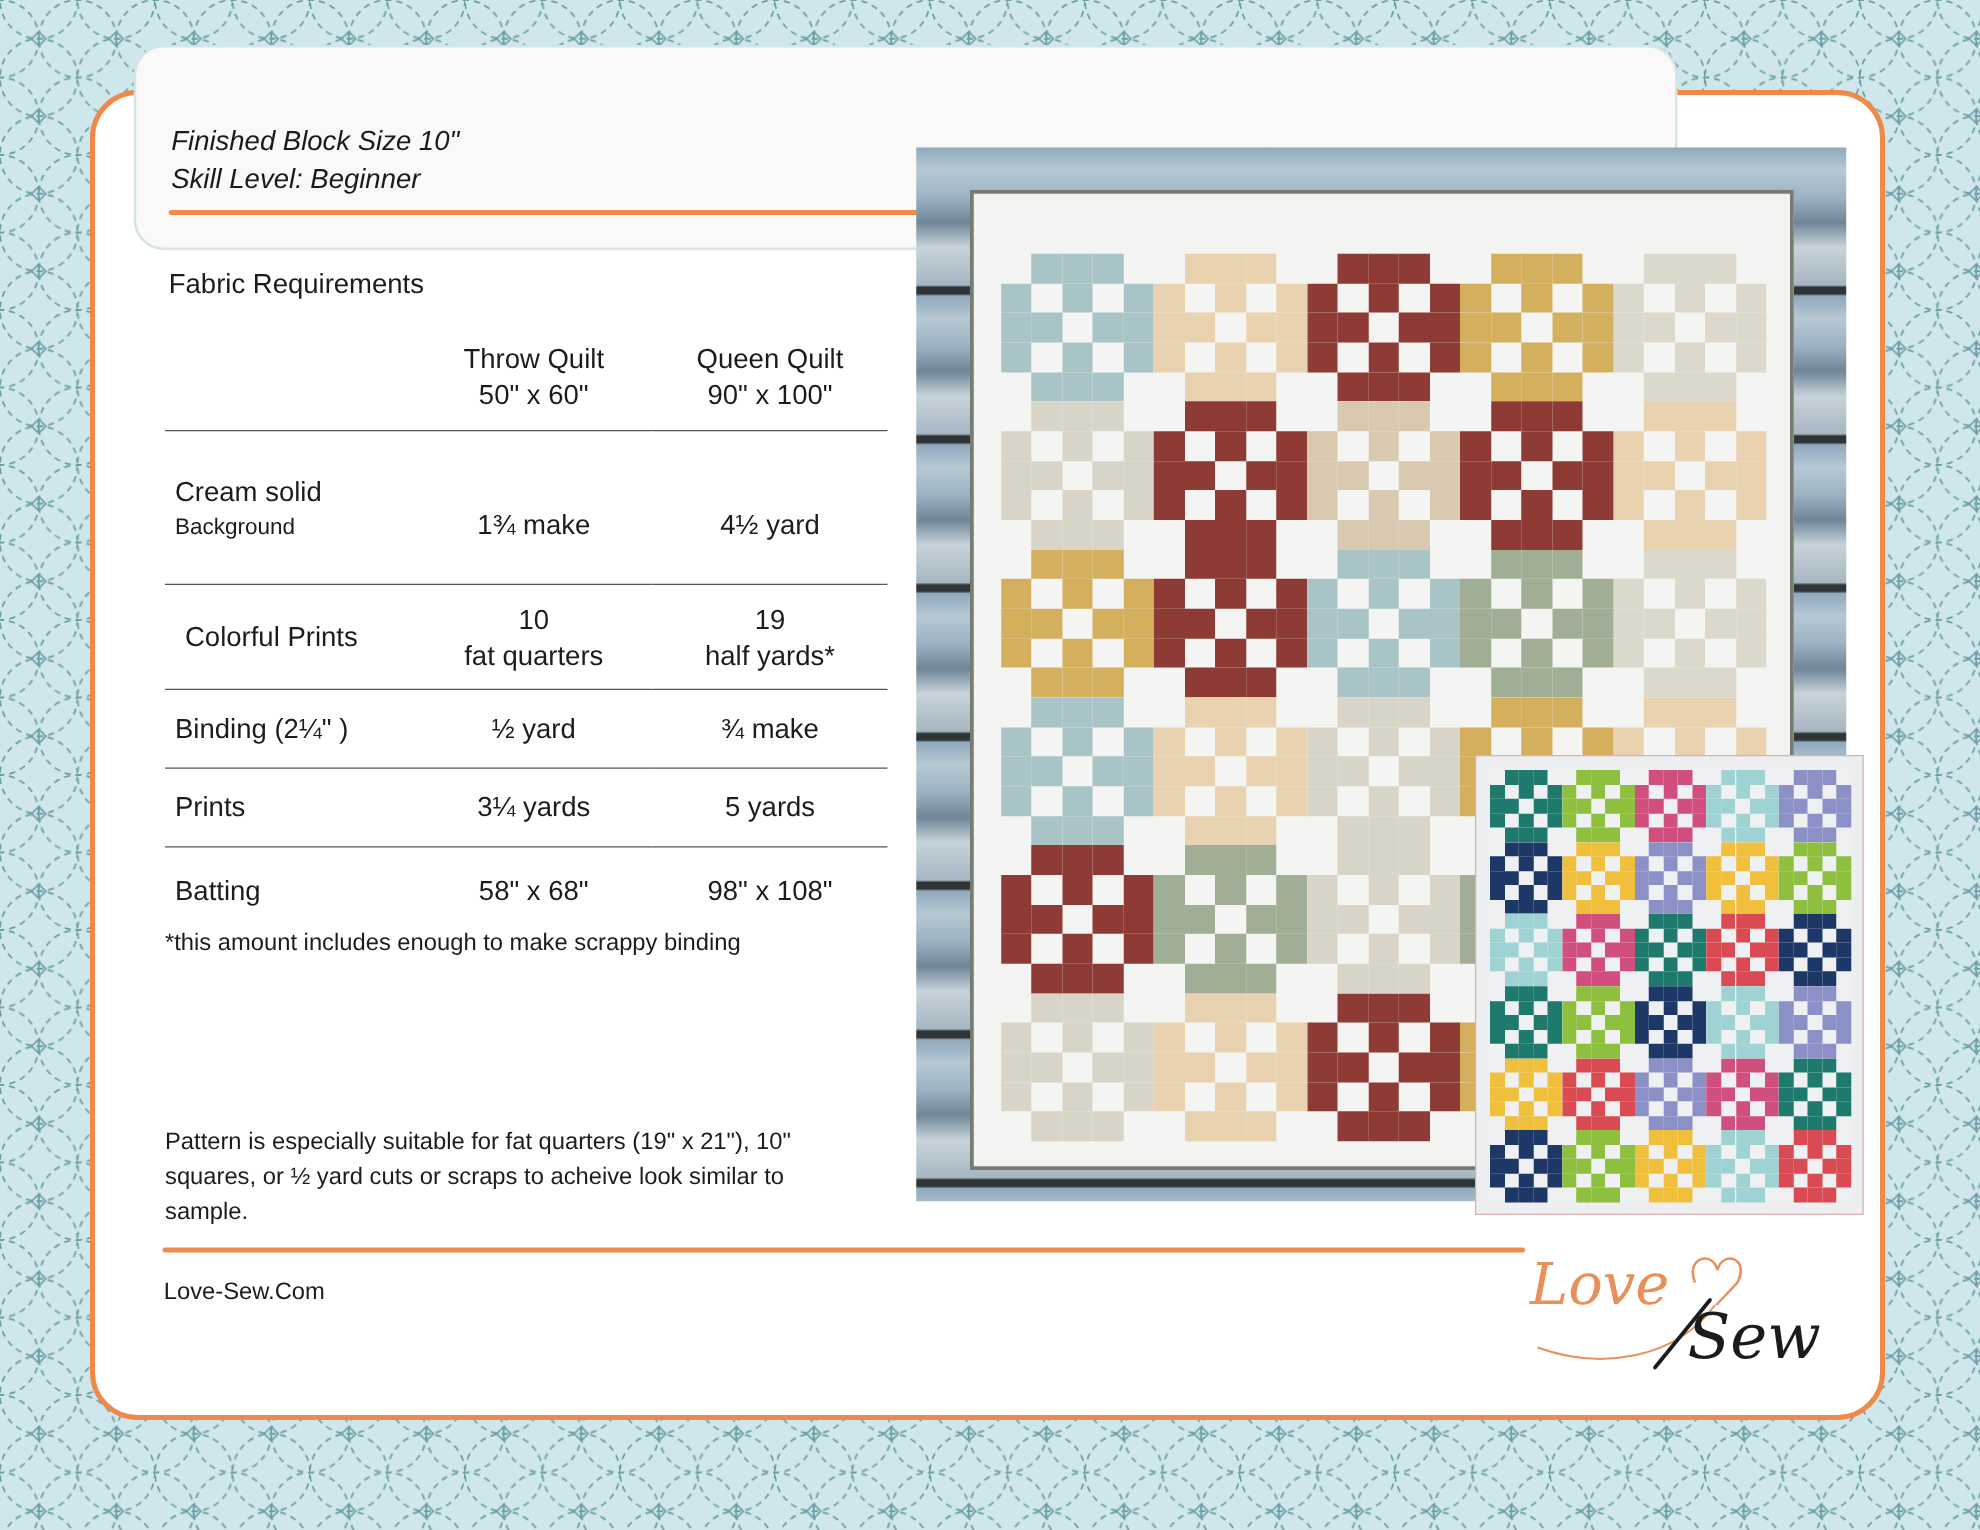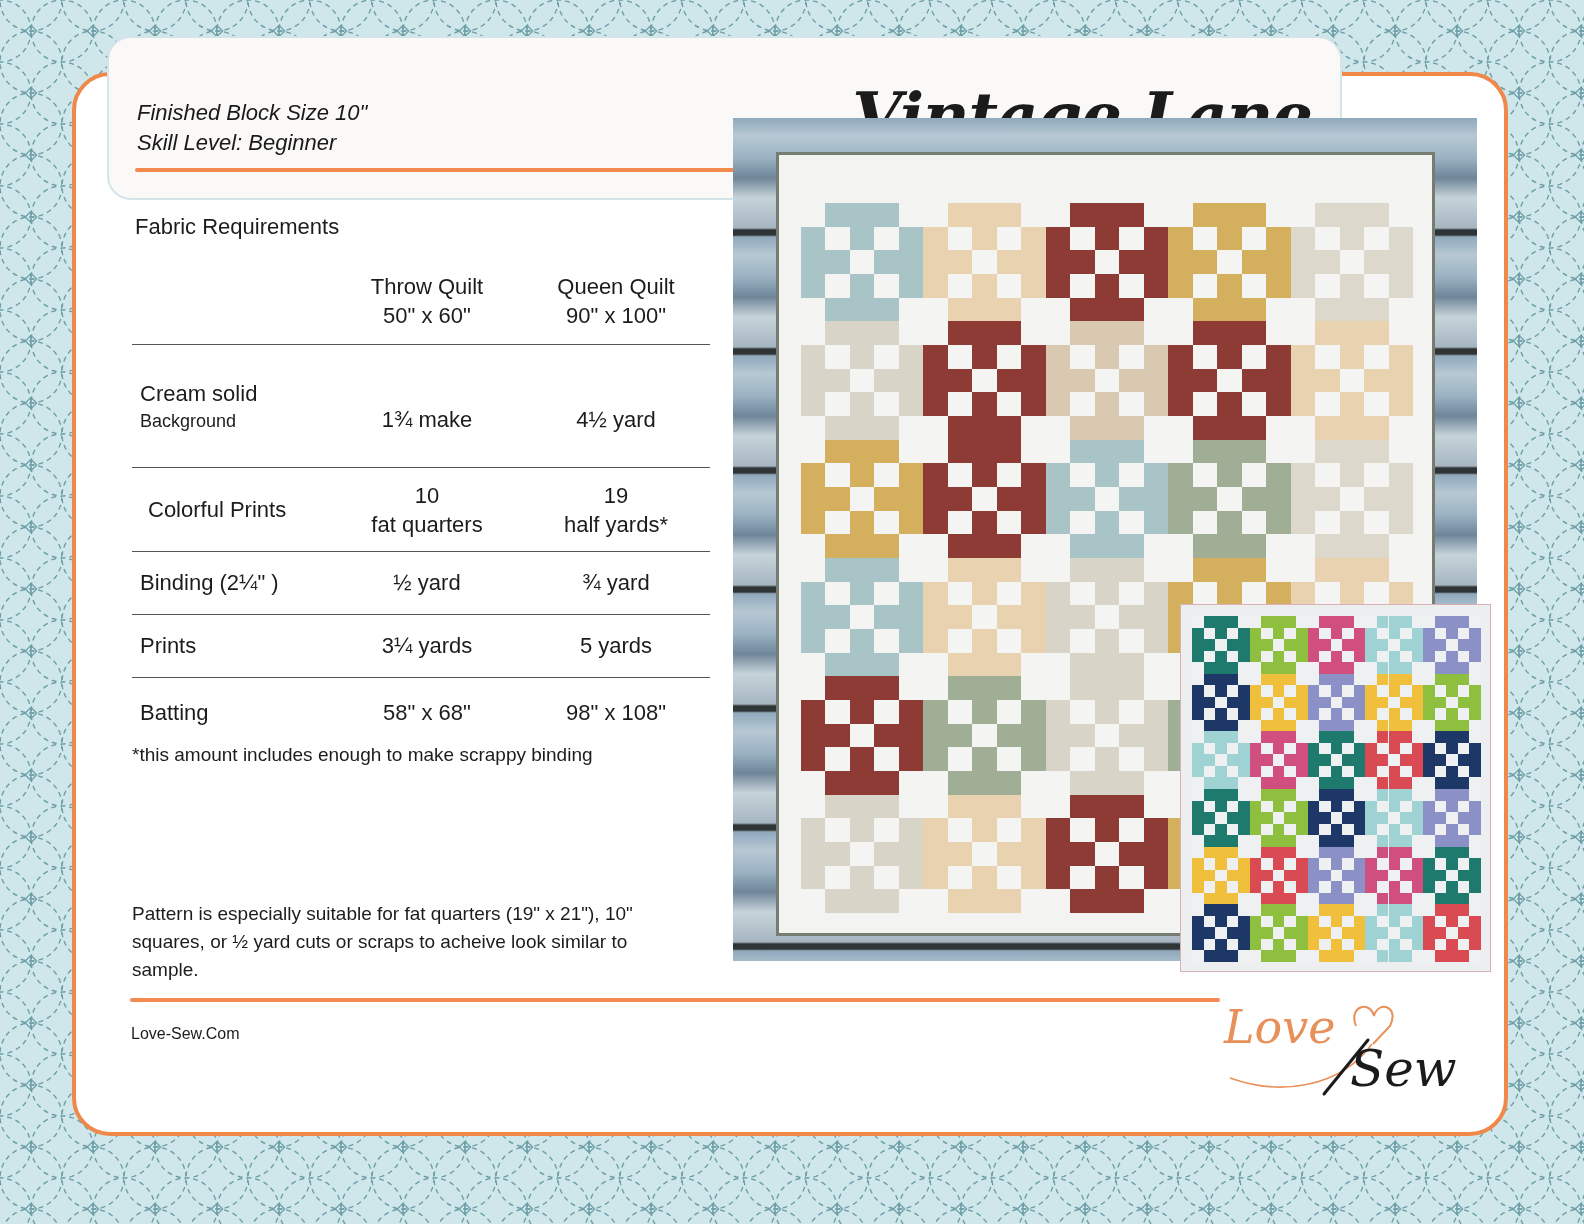--- a/index.html
+++ b/index.html
@@ -39,21 +39,21 @@
   tr.r-cream td { height:94px; }
   tr.r-prints td { height:83px; line-height:29px; }
   tr.r-binding td { height:62px; }
   tr.r-backing td { height:62px; }
   tr.r-batting td { height:70px; }
   tr.r-prints td.label { padding-left:16px; }
 
   .footnote { position:absolute; left:132px; top:744px; font-size:19px; }
   .suitable { position:absolute; left:132px; top:900px; width:560px; font-size:19px; line-height:28px; }
   .bottom-rule { position:absolute; left:130px; top:998px; width:1090px; height:4px; background:#f28a4e; border-radius:2px; }
-  .contact { position:absolute; left:131px; top:1016px; font-size:16px; line-height:36px; }
+  .contact { position:absolute; left:131px; top:1016px; font-size:19px; line-height:36px; }
 
   .photo {
     position:absolute; left:733px; top:118px; width:744px; height:843px;
     background: repeating-linear-gradient(180deg,#8fa9bd 0px,#b7c8d3 18px,#9bb2c3 40px,#6f8699 60px,#c7d3da 80px,#a6b6c1 110px,#2f3437 112px,#2f3437 117px,#9fb3c2 119px);
   }
   .quilt {
     position:absolute; left:776px; top:152px; width:659px; height:784px;
     background:#f3f3f1; border:3px solid #767d70; box-sizing:border-box;
   }
   .quilt-grid { position:absolute; left:22px; top:48px; width:612px; height:710px; display:grid; grid-template-columns:repeat(5,1fr); grid-template-rows:repeat(6,1fr); }
@@ -86,21 +86,20 @@
   <rect width="1584" height="1224" fill="url(#rings)"></rect>
 </svg>
 
 <div class="card"></div>
 
 <div class="header-box">
   <div class="header-meta">
     <div>Finished Block Size 10"</div>
     <div>Skill Level: Beginner</div>
   </div>
-  <div class="title-script">Vintage Lane</div>
   <div class="header-rule"></div>
 </div>
 
 <div class="section-title">Fabric Requirements</div>
 
 <table class="req">
   <thead>
     <tr>
       <th class="col-label"></th>
       <th class="col-throw">
@@ -129,21 +128,21 @@
         <div>fat quarters</div>
       </td>
       <td>
         <div>19</div>
         <div>half yards*</div>
       </td>
     </tr>
     <tr class="r-binding">
       <td class="label">Binding (2¼" )</td>
       <td>½ yard</td>
-      <td>¾ yard</td>
+      <td>¾ make</td>
     </tr>
     <tr class="r-backing">
       <td class="label">Prints</td>
       <td>3¼ yards</td>
       <td>5 yards</td>
     </tr>
     <tr class="r-batting">
       <td class="label">Batting</td>
       <td>58" x 68"</td>
       <td>98" x 108"</td>

